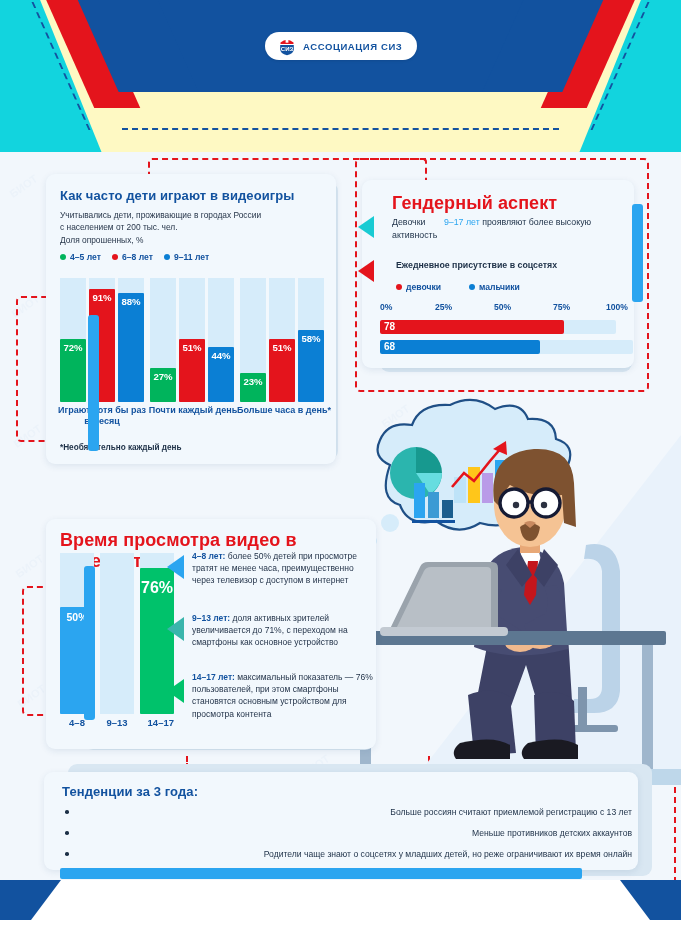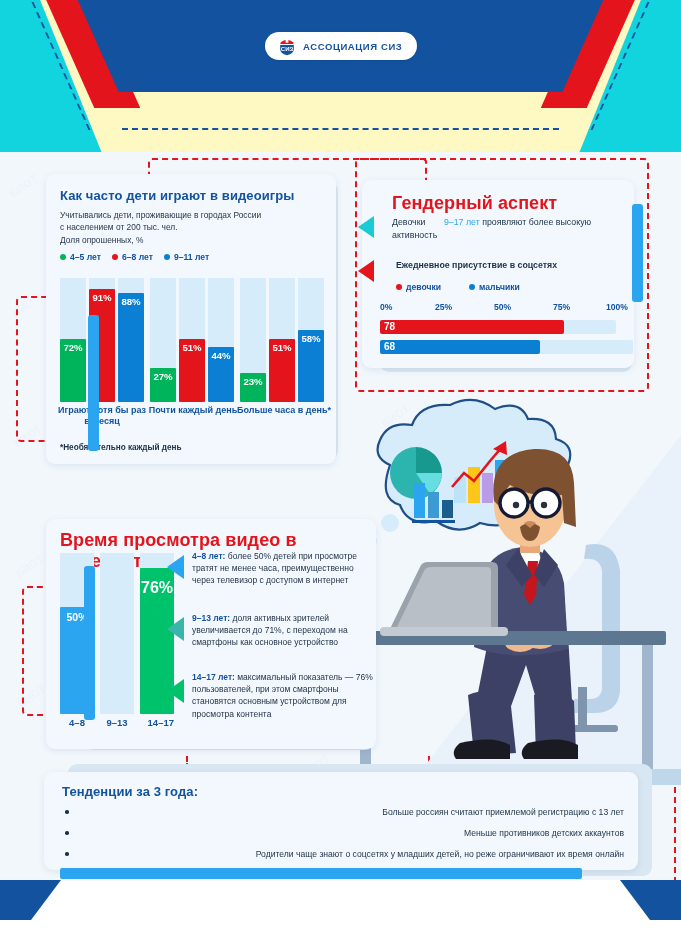--- a/index.html
+++ b/index.html
@@ -383,21 +383,21 @@
     <div class="vtri" style="left:121px;top:160px;border-right:17px solid #00C26B;"></div>
     <div class="vtxt" style="left:146px;top:152px;width:182px;">
       <b>14–17 лет:</b><span> максимальный показатель — 76% пользователей, при этом смартфоны становятся основным устройством для просмотра контента</span>
     </div>
   </div>
 
   <div class="card-shadow" style="left:68px;top:764px;width:584px;height:112px;"></div>
   <div class="accent-bar" style="left:60px;top:868px;width:522px;height:11px;border-radius:2px;"></div>
   <div class="card" style="left:44px;top:772px;width:594px;height:98px;text-align:right;">
     <div class="h-blue" style="position:absolute;left:18px;top:12px;">Тенденции за 3 года:</div>
-    <ul class="tr-list" style="position:absolute;left:18px;top:34px;right:14px;">
+    <ul class="tr-list" style="position:absolute;left:18px;top:34px;right:6px;">
       <li>Больше россиян считают приемлемой регистрацию с 13 лет</li>
       <li>Меньше противников детских аккаунтов</li>
       <li>Родители чаще знают о соцсетях у младших детей, но реже ограничивают их время онлайн</li>
     </ul>
   </div>
 
   <div class="footer">
     <div class="ft-blue"></div>
     <div class="ft-txt">ИСТОЧНИКИ: MEDIASCOPE, «ЛАБОРАТОРИЯ КАСПЕРСКОГО», СЕРВИС «ГДЕ МОИ ДЕТИ», SUPERJOB</div>
   </div>

